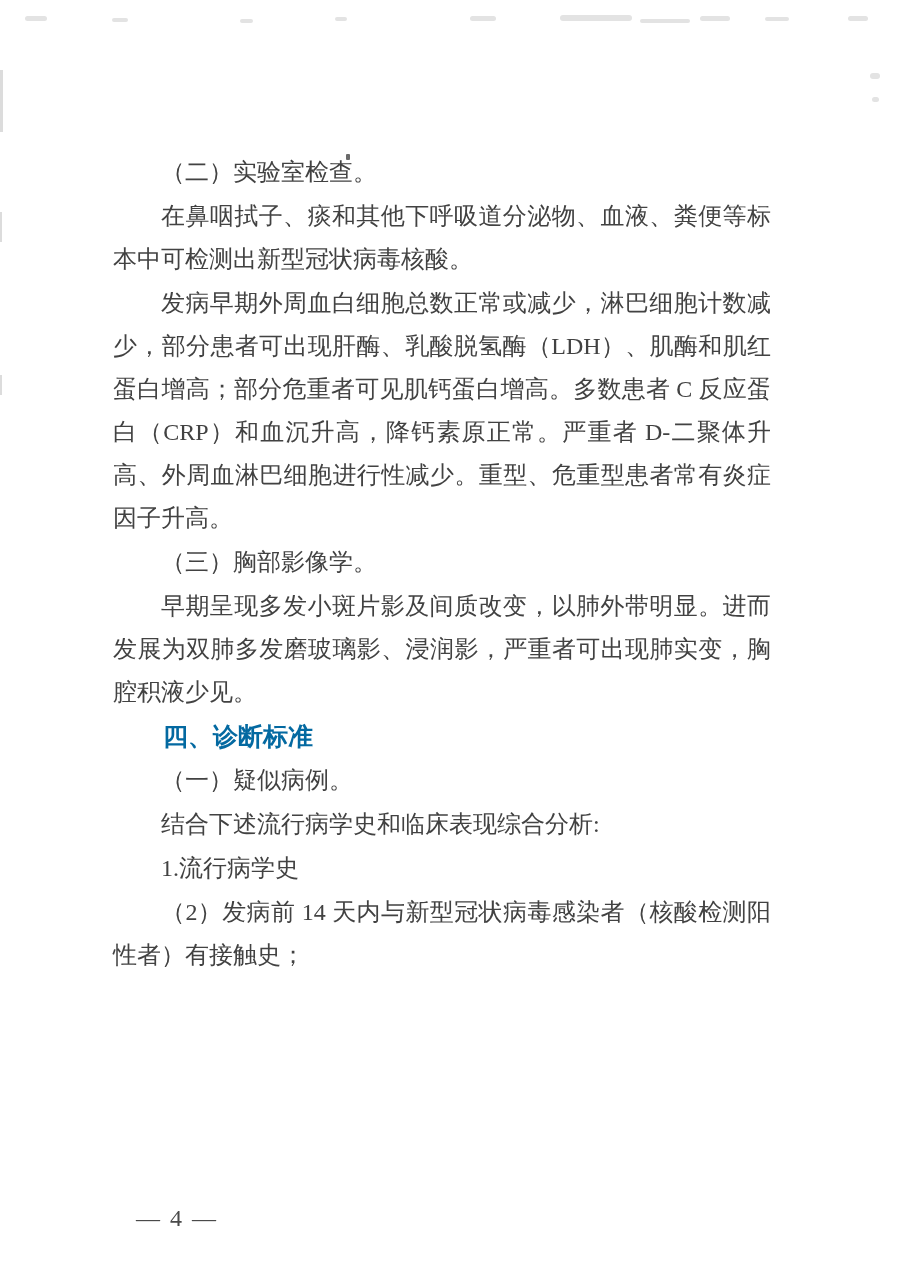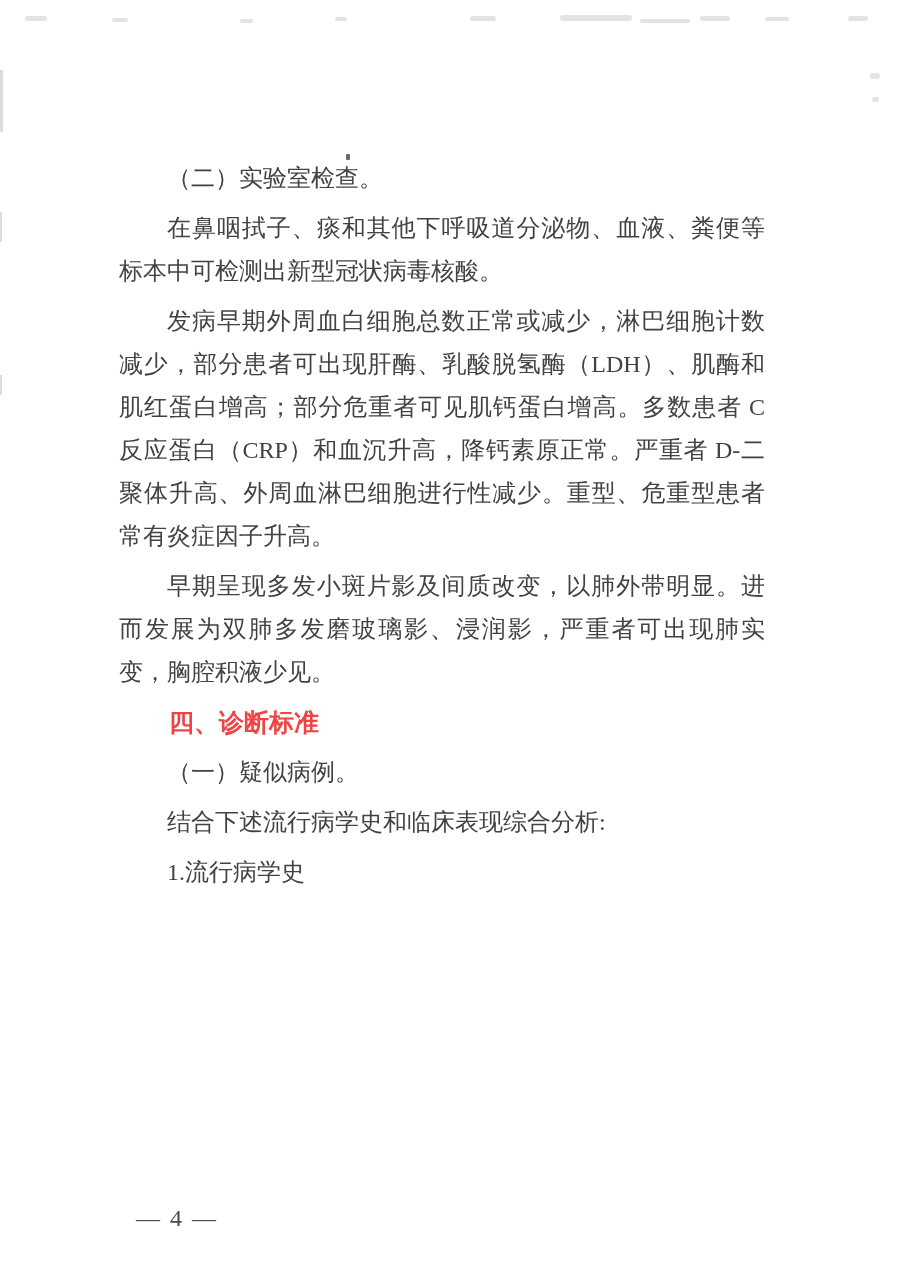--- a/index.html
+++ b/index.html
@@ -21,28 +21,28 @@
     left: 112px;
     top: 150px;
     width: 660px;
     color: #424242;
     font-size: 24px;
     line-height: 43px;
     text-align: justify;
     text-justify: inter-character;
   }
   .content p {
-    margin: 7px;
+    margin: 1px;
     padding: 0;
     text-indent: 2em;
   }
   .content p.heading {
     font-family: "Liberation Sans", "DejaVu Sans", sans-serif;
     font-weight: 700;
-    color: #ef4444;
+    color: #0369a1;
     font-size: 25px;
   }
   .footer {
     position: absolute;
     left: 136px;
     top: 1203px;
     color: #4a4a4a;
     font-size: 24px;
     line-height: 30px;
     letter-spacing: 2px;
@@ -82,22 +82,24 @@
   <div class="artifact" style="left:872px; top:97px;  width:7px;  height:5px;"></div>
   <div class="artifact edge" style="left:0;     top:70px;  width:3px;  height:62px;"></div>
   <div class="artifact edge" style="left:0;     top:212px; width:2px;  height:30px;"></div>
   <div class="artifact edge" style="left:0;     top:375px; width:2px;  height:20px;"></div>
   <div class="artifact dark" style="left:346px; top:154px; width:4px;  height:6px;"></div>
 
   <div class="content">
     <p class="sub">（二）实验室检查。</p>
     <p class="body">在鼻咽拭子、痰和其他下呼吸道分泌物、血液、粪便等标本中可检测出新型冠状病毒核酸。</p>
     <p class="body">发病早期外周血白细胞总数正常或减少，淋巴细胞计数减少，部分患者可出现肝酶、乳酸脱氢酶（LDH）、肌酶和肌红蛋白增高；部分危重者可见肌钙蛋白增高。多数患者 C 反应蛋白（CRP）和血沉升高，降钙素原正常。严重者 D-二聚体升高、外周血淋巴细胞进行性减少。重型、危重型患者常有炎症因子升高。</p>
+    <p class="sub">（三）胸部影像学。</p>
     <p class="body">早期呈现多发小斑片影及间质改变，以肺外带明显。进而发展为双肺多发磨玻璃影、浸润影，严重者可出现肺实变，胸腔积液少见。</p>
     <p class="heading">四、诊断标准</p>
     <p class="sub">（一）疑似病例。</p>
     <p class="body">结合下述流行病学史和临床表现综合分析:</p>
     <p class="body">1.流行病学史</p>
+    <p class="body">（2）发病前 14 天内与新型冠状病毒感染者（核酸检测阳性者）有接触史；</p>
   </div>
 
   <div class="footer">— 4 —</div>
 
 </div>
 
 </body></html>

